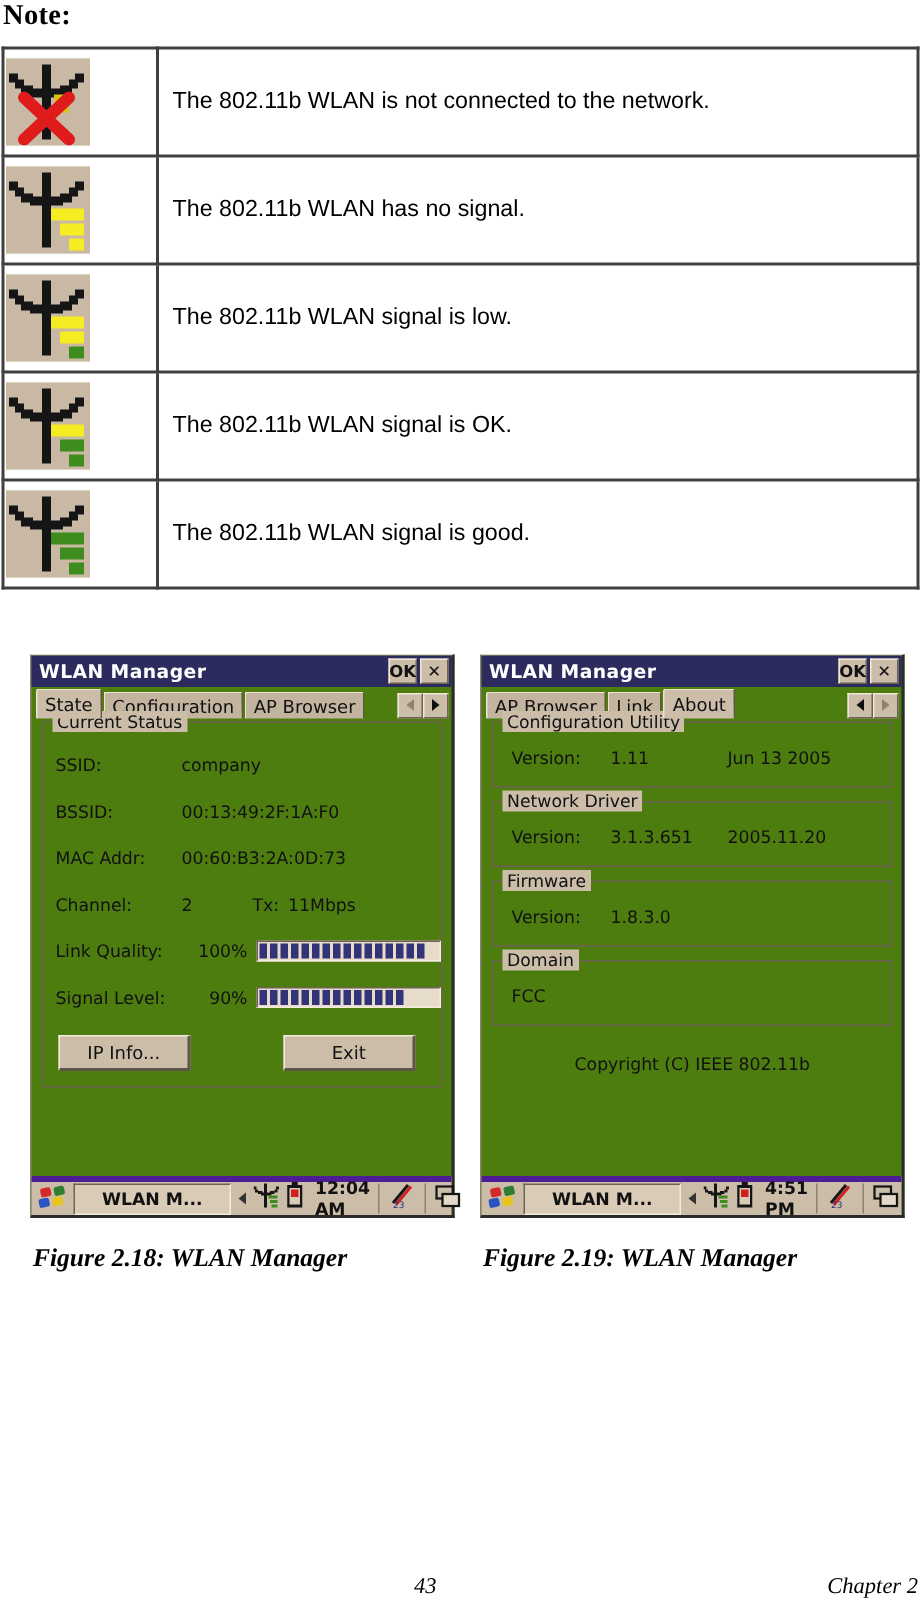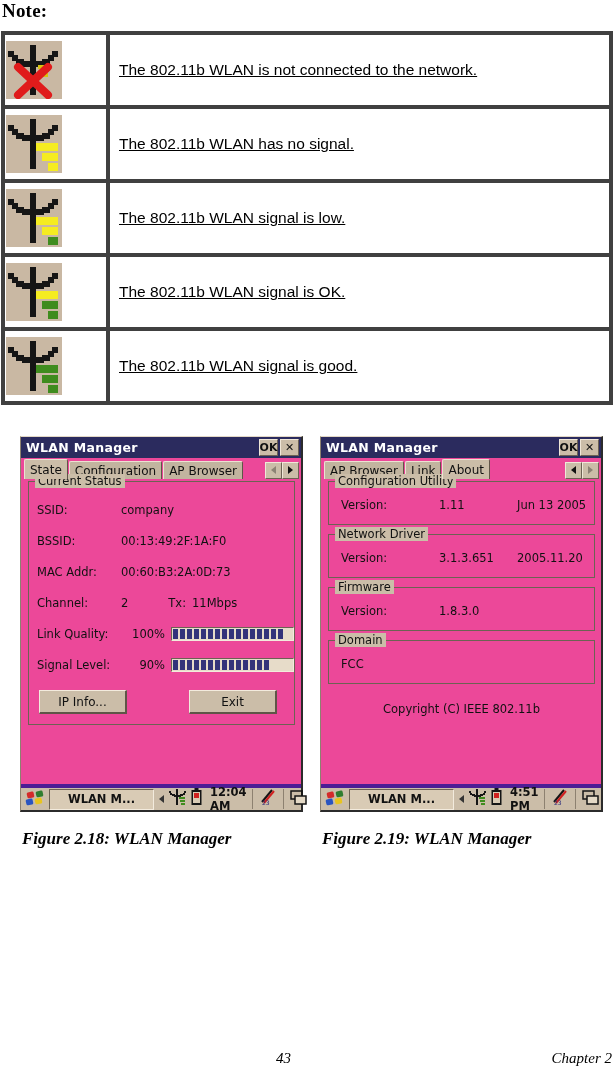--- a/index.html
+++ b/index.html
@@ -30,25 +30,24 @@
   
   .note-table {
     position: absolute;
     left: 1px;
     top: 31px;
     width: 612px;
     border-collapse: collapse;
     table-layout: fixed;
   }
   .note-table td {
-    border: 4px solid #404040;
+    border: 2px solid #404040;
     padding: 0;
     vertical-align: middle;
     height: 70px;
-    text-decoration: underline;
   }
   .note-table td.icon-cell {
     width: 101px;
     text-align: left;
   }
   .note-table td.text-cell {
     padding-left: 9px;
     font-family: "Liberation Sans", sans-serif;
     font-size: 15.5px;
     color: #000;
@@ -61,21 +60,21 @@
     height: 58px;
     display: block;
     margin-left: 1px;
     background: #c9b8a3;
   }
   .ant-icon svg { display: block; }
 
   
   .wince-dialog {
     position: absolute;
-    background: #ec4899;
+    background: #4d7c0f;
     border-left: 1px solid #8d8170;
     border-top: 1px solid #e3d8c6;
     border-right: 2px solid #2b2b2b;
     border-bottom: 2px solid #2b2b2b;
     box-sizing: border-box;
     font-family: "DejaVu Sans", sans-serif;
   }
   #dialog-state  { left: 20px;  top: 436px; width: 283px; height: 376px; }
   #dialog-about  { left: 320px; top: 436px; width: 283px; height: 376px; }
 
@@ -275,21 +274,21 @@
   .about-row {
     display: flex;
     align-items: center;
     font-size: 11.5px;
     color: #111;
     padding-left: 12px;
     height: 20px;
     font-family: "DejaVu Sans", sans-serif;
   }
   .about-row .lbl { width: 66px; }
-  .about-row .v1  { width: 78px; margin-left: 32px; }
+  .about-row .v1  { width: 78px; }
   .about-row .v2  { }
   .copyright {
     text-align: center;
     font-size: 11.5px;
     color: #111;
     padding-top: 9px;
     font-family: "DejaVu Sans", sans-serif;
   }
 
   

